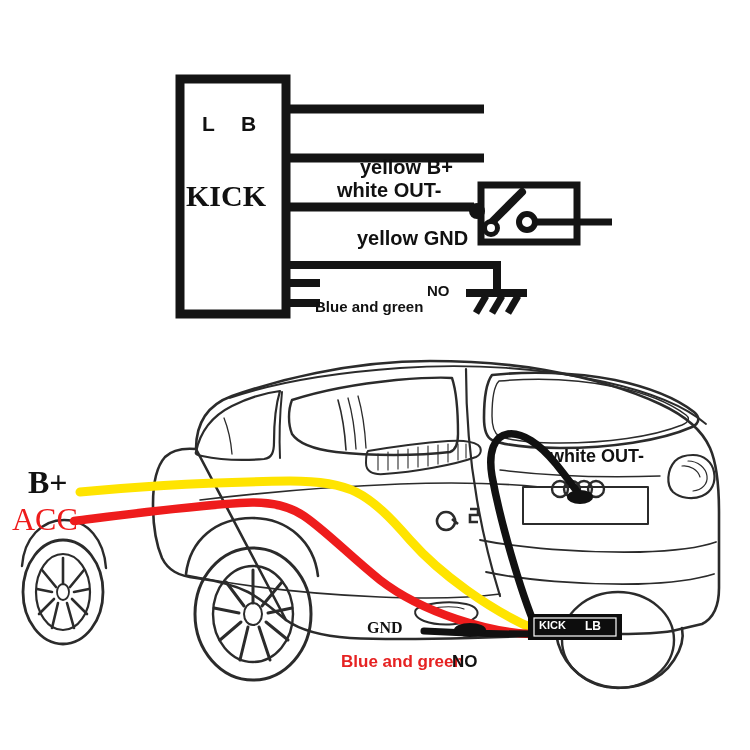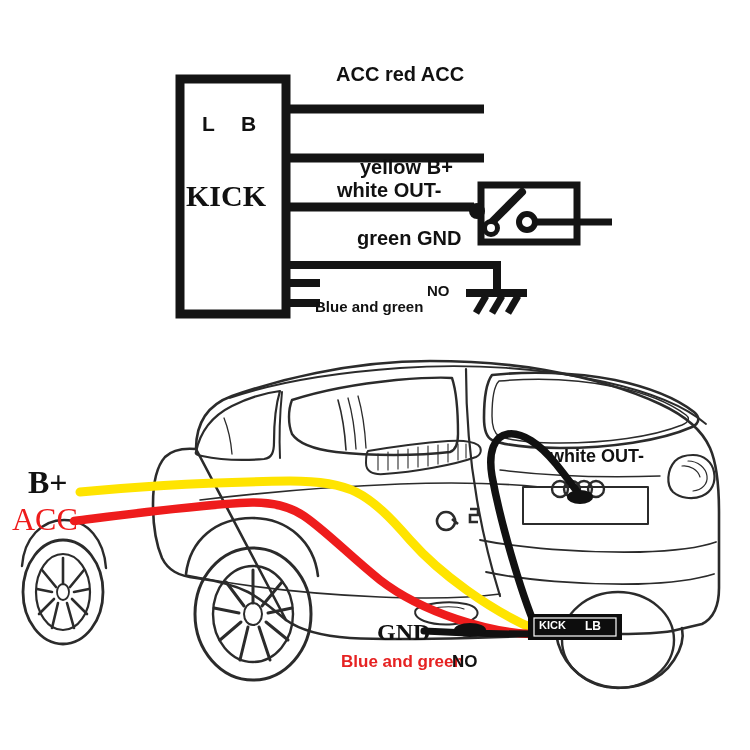--- a/index.html
+++ b/index.html
@@ -58,22 +58,22 @@
   }
   #lbl-acc-car {
     left: 12px; top: 503px;
     font-size: 32px;
     font-family: "Liberation Serif", serif;
     font-weight: normal;
     color: #ee1c1c;
   }
   #lbl-white-out-car { left: 550px; top: 447px; font-size: 18px; }
   #lbl-gnd-car {
-    left: 377px; top: 620px;
-    font-size: 24px;
+    left: 367px; top: 620px;
+    font-size: 16px;
     font-family: "Liberation Serif", serif;
     font-weight: bold;
   }
   #lbl-blue-green-car {
     left: 341px; top: 653px;
     font-size: 17px;
     color: #e62222;
   }
   #lbl-no-car {
     left: 452px; top: 653px;
@@ -315,27 +315,26 @@
              C 568 479, 576 490, 580 496" stroke="#111111" stroke-width="7.5" fill="none" stroke-linecap="round"></path>
     <ellipse cx="580" cy="497" rx="13" ry="7" fill="#111111"></ellipse>
 
     <path d="M424 631 C 460 633, 500 634, 532 634" stroke="#111111" stroke-width="7" fill="none" stroke-linecap="round"></path>
     <ellipse cx="470" cy="630" rx="16" ry="7" fill="#111111"></ellipse>
 
     <rect x="528" y="614" width="94" height="26" fill="#0d0d0d"></rect>
     <rect x="534" y="618" width="82" height="18" fill="none" stroke="#ffffff" stroke-width="1.2"></rect>
   </svg>
 
-  <div class="lbl" id="lbl-acc-red-acc">ACC red ACC</div>
 
   <div class="lbl" id="lbl-yellow-bplus">yellow B+</div>
 
   <div class="lbl" id="lbl-white-out">white OUT-</div>
 
-  <div class="lbl" id="lbl-black-gnd">green GND</div>
+  <div class="lbl" id="lbl-black-gnd">yellow GND</div>
 
   <div class="lbl" id="lbl-blue-green">Blue and green</div>
 
   <div class="lbl" id="lbl-no-top">NO</div>
 
   <div class="lbl" id="lbl-L">L</div>
 
   <div class="lbl" id="lbl-B">B</div>
 
   <div class="lbl" id="lbl-KICK">KICK</div>

